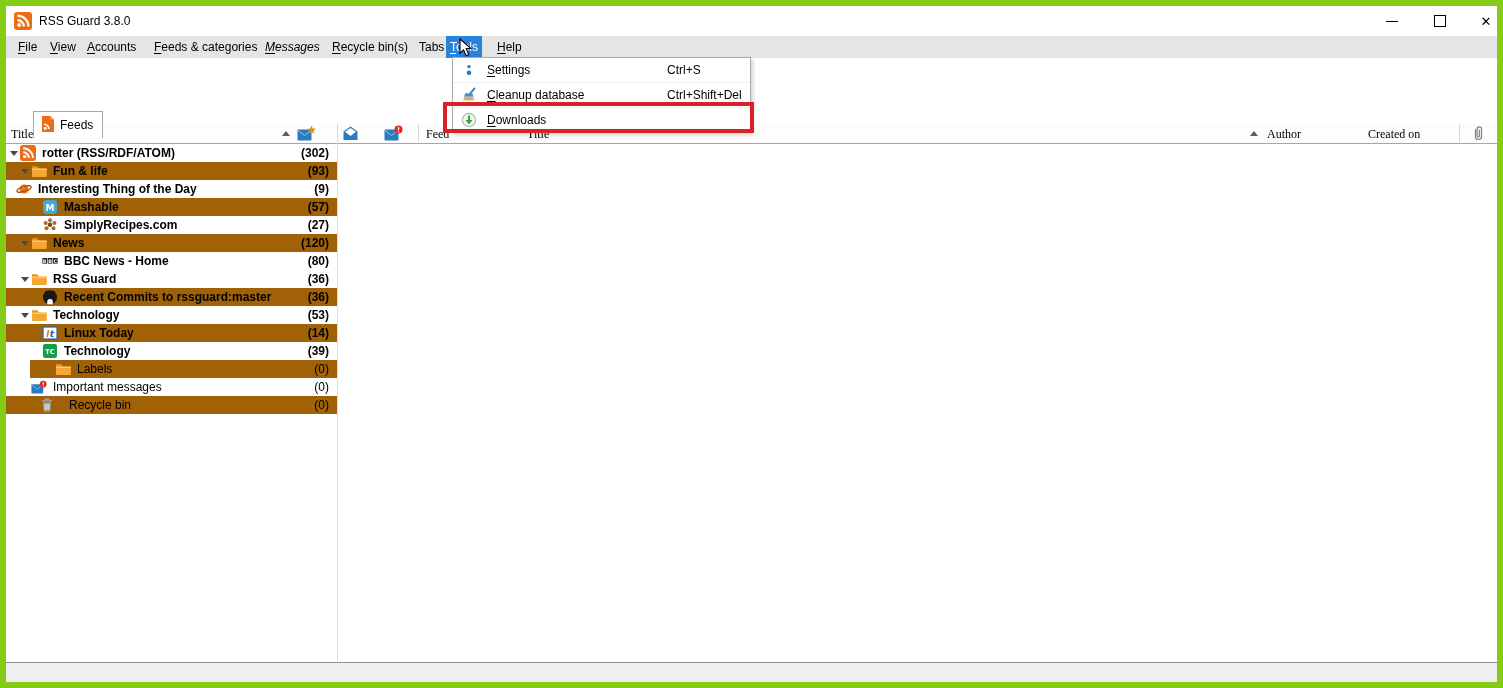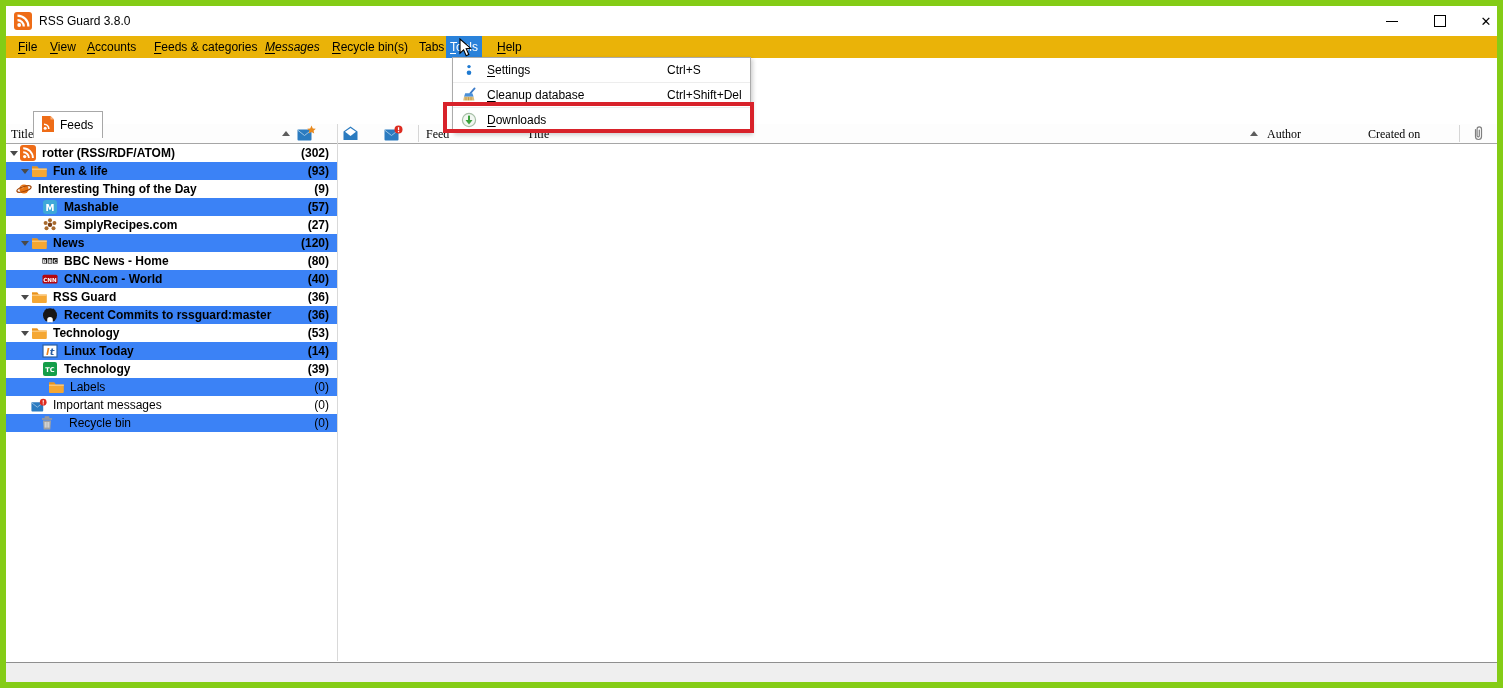--- a/index.html
+++ b/index.html
@@ -11,21 +11,21 @@
   
   #titlebar{position:absolute;left:0;top:0;width:100%;height:30px;background:#fff;}
   #app-logo{position:absolute;left:8px;top:6px;width:18px;height:18px;}
   #app-title{position:absolute;left:33px;top:8px;font-size:12px;}
   .wbtn{position:absolute;top:0;width:36px;height:30px;display:flex;align-items:center;justify-content:center;}
   #btn-min{left:1368px}#btn-max{left:1416px}#btn-close{left:1462px}
   #btn-min span{display:block;width:12px;height:0;border-top:1px solid #000;}
   #btn-max span{display:block;width:10px;height:10px;border:1px solid #000;}
   #btn-close span{font-size:13px;line-height:13px;}
   
-  #menubar{position:absolute;left:0;top:30px;width:100%;height:22px;background:#eab308;}
+  #menubar{position:absolute;left:0;top:30px;width:100%;height:22px;background:#e5e5e5;}
   .menu-item{position:absolute;top:0;height:22px;line-height:22px;padding:0 4px;white-space:nowrap;}
   .menu-item.hl{background:#2a82da;color:#fff;}
   u{text-underline-offset:2px;}
   
   #tabbar{position:absolute;left:0;top:52px;width:100%;height:28px;background:#fff;}
   #tabbar-line{position:absolute;left:0;top:79px;width:100%;height:0;border-top:1px solid #b0b0b0;}
   #home-btn{position:absolute;left:3px;top:56px;width:22px;height:22px;}
   #feeds-tab{position:absolute;left:27px;top:53px;width:70px;height:27px;background:#fff;
     border:1px solid #a8a8a8;border-bottom:none;box-sizing:border-box;display:flex;align-items:center;gap:5px;padding-left:7px;z-index:3;}
   
@@ -40,21 +40,21 @@
   .hlabel{position:absolute;top:3px;white-space:nowrap;}
   .hsep{position:absolute;top:1px;height:17px;width:0;border-left:1px solid #d6d6d6;}
   .sortup{position:absolute;width:0;height:0;border-left:4px solid transparent;border-right:4px solid transparent;border-bottom:5px solid #5d5d5d;}
   .hico{position:absolute;top:1px;}
   
   #feed-panel{position:absolute;left:0;top:138px;width:331px;height:517px;background:#fff;overflow:hidden;}
   #vsplit{position:absolute;left:331px;top:118px;height:537px;width:0;border-left:1px solid #d9d9d9;}
   #msg-panel{position:absolute;left:332px;top:138px;width:1170px;height:517px;background:#fff;}
   
   .frow{display:flex;align-items:center;height:18px;background:#fff;}
-  .frow.alt{background:#3b82f6;}
+  .frow.alt{background:#a16207;}
   .frow.b .flabel,.frow.b .fcount{font-weight:bold;}
   .tw{width:10px;flex:0 0 10px;display:flex;align-items:center;}
   .tw.open::before{content:"";width:0;height:0;border-left:4px solid transparent;border-right:4px solid transparent;border-top:5px solid #4a4a4a;}
   .fico{width:16px;height:16px;flex:0 0 16px;margin-right:6px;display:flex;align-items:center;justify-content:center;}
   .flabel{white-space:nowrap;overflow:hidden;flex:1;}
   .fcount{padding-right:8px;}
   
   #statusbar{position:absolute;left:0;top:656px;width:100%;height:31px;background:#efefef;border-top:1px solid #8f8f8f;box-sizing:border-box;}
   
   #tools-menu{position:absolute;left:446px;top:51px;width:299px;background:#fff;border:1px solid #ababab;
@@ -282,31 +282,20 @@
               <g fill="#fff" font-size="4.8" font-family="DejaVu Sans" font-weight="bold" text-anchor="middle">
                 <text x="2.7" y="9.6">B</text>
                 <text x="8" y="9.6">B</text>
                 <text x="13.3" y="9.6">C</text>
               </g>
             </svg>
           </span>
           <span class="flabel">BBC News - Home</span>
           <span class="fcount">(80)</span>
         </div>
-        <div class="frow alt b" style="padding-left: 26px;">
-          <span class="tw"></span>
-          <span class="fico">
-            <svg width="16" height="16" viewBox="0 0 16 16">
-              <rect x="0.5" y="3.8" width="15" height="8.8" rx="1.5" fill="#b6070e"></rect>
-              <text x="8" y="10.6" font-size="5.6" font-weight="bold" font-family="DejaVu Sans" fill="#fff" text-anchor="middle">CNN</text>
-            </svg>
-          </span>
-          <span class="flabel">CNN.com - World</span>
-          <span class="fcount">(40)</span>
-        </div>
         <div class="frow b" style="padding-left: 15px;">
           <span class="tw open"></span>
           <span class="fico">
             <svg width="16" height="16" viewBox="0 0 16 16">
               <path d="M1 3.5 h5.2 l1.6 2 H15.8 V13 a1 1 0 0 1 -1 1 H2 a1 1 0 0 1 -1 -1 Z" fill="#f5a733"></path>
               <path d="M1 3.5 h5.2 l1.6 2 H1 Z" fill="#e8921d"></path>
               <rect x="1" y="5.6" width="14.8" height="1.3" fill="#fbc97e"></rect>
             </svg>
           </span>
           <span class="flabel">RSS Guard</span>
@@ -354,21 +343,21 @@
           <span class="tw"></span>
           <span class="fico">
             <svg width="16" height="16" viewBox="0 0 16 16">
               <rect x="1" y="1" width="14" height="14" rx="2" fill="#149e49"></rect>
               <text x="8" y="11" font-size="6.6" font-weight="bold" font-family="DejaVu Sans" fill="#fff" text-anchor="middle">TC</text>
             </svg>
           </span>
           <span class="flabel">Technology</span>
           <span class="fcount">(39)</span>
         </div>
-        <div class="frow alt" style="padding-left: 32px;">
+        <div class="frow alt" style="padding-left: 15px; margin-left: 24px;">
           <span class="tw"></span>
           <span class="fico">
             <svg width="16" height="16" viewBox="0 0 16 16">
               <path d="M1 3.5 h5.2 l1.6 2 H15.8 V13 a1 1 0 0 1 -1 1 H2 a1 1 0 0 1 -1 -1 Z" fill="#f5a733"></path>
               <path d="M1 3.5 h5.2 l1.6 2 H1 Z" fill="#e8921d"></path>
               <rect x="1" y="5.6" width="14.8" height="1.3" fill="#fbc97e"></rect>
             </svg>
           </span>
           <span class="flabel">Labels</span>
           <span class="fcount">(0)</span>

